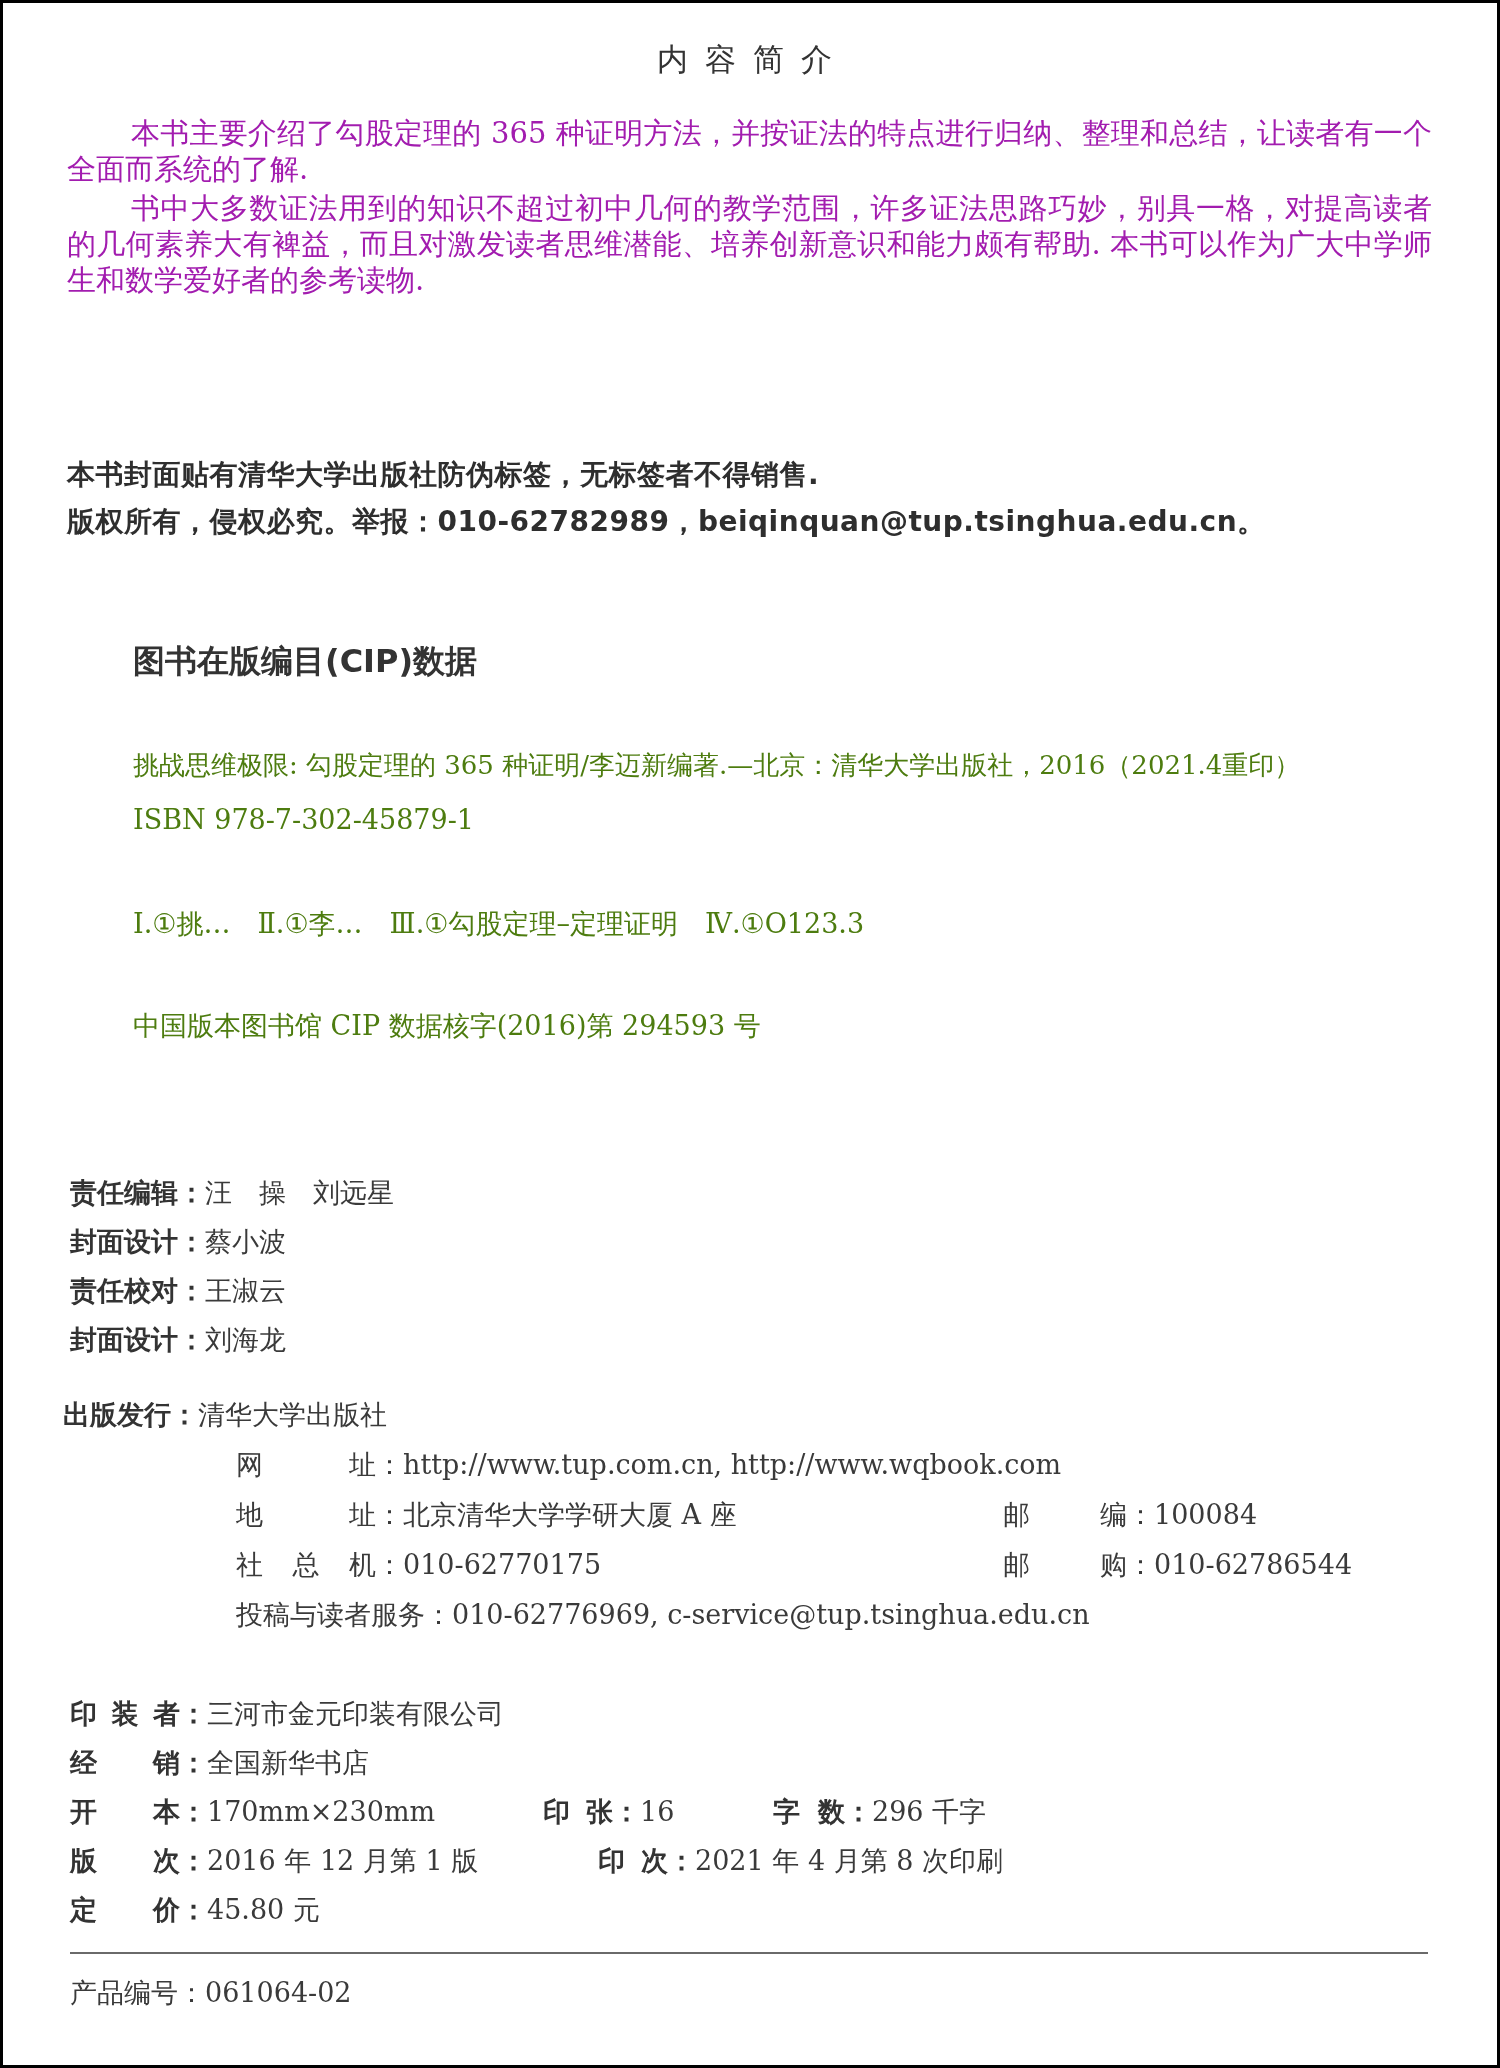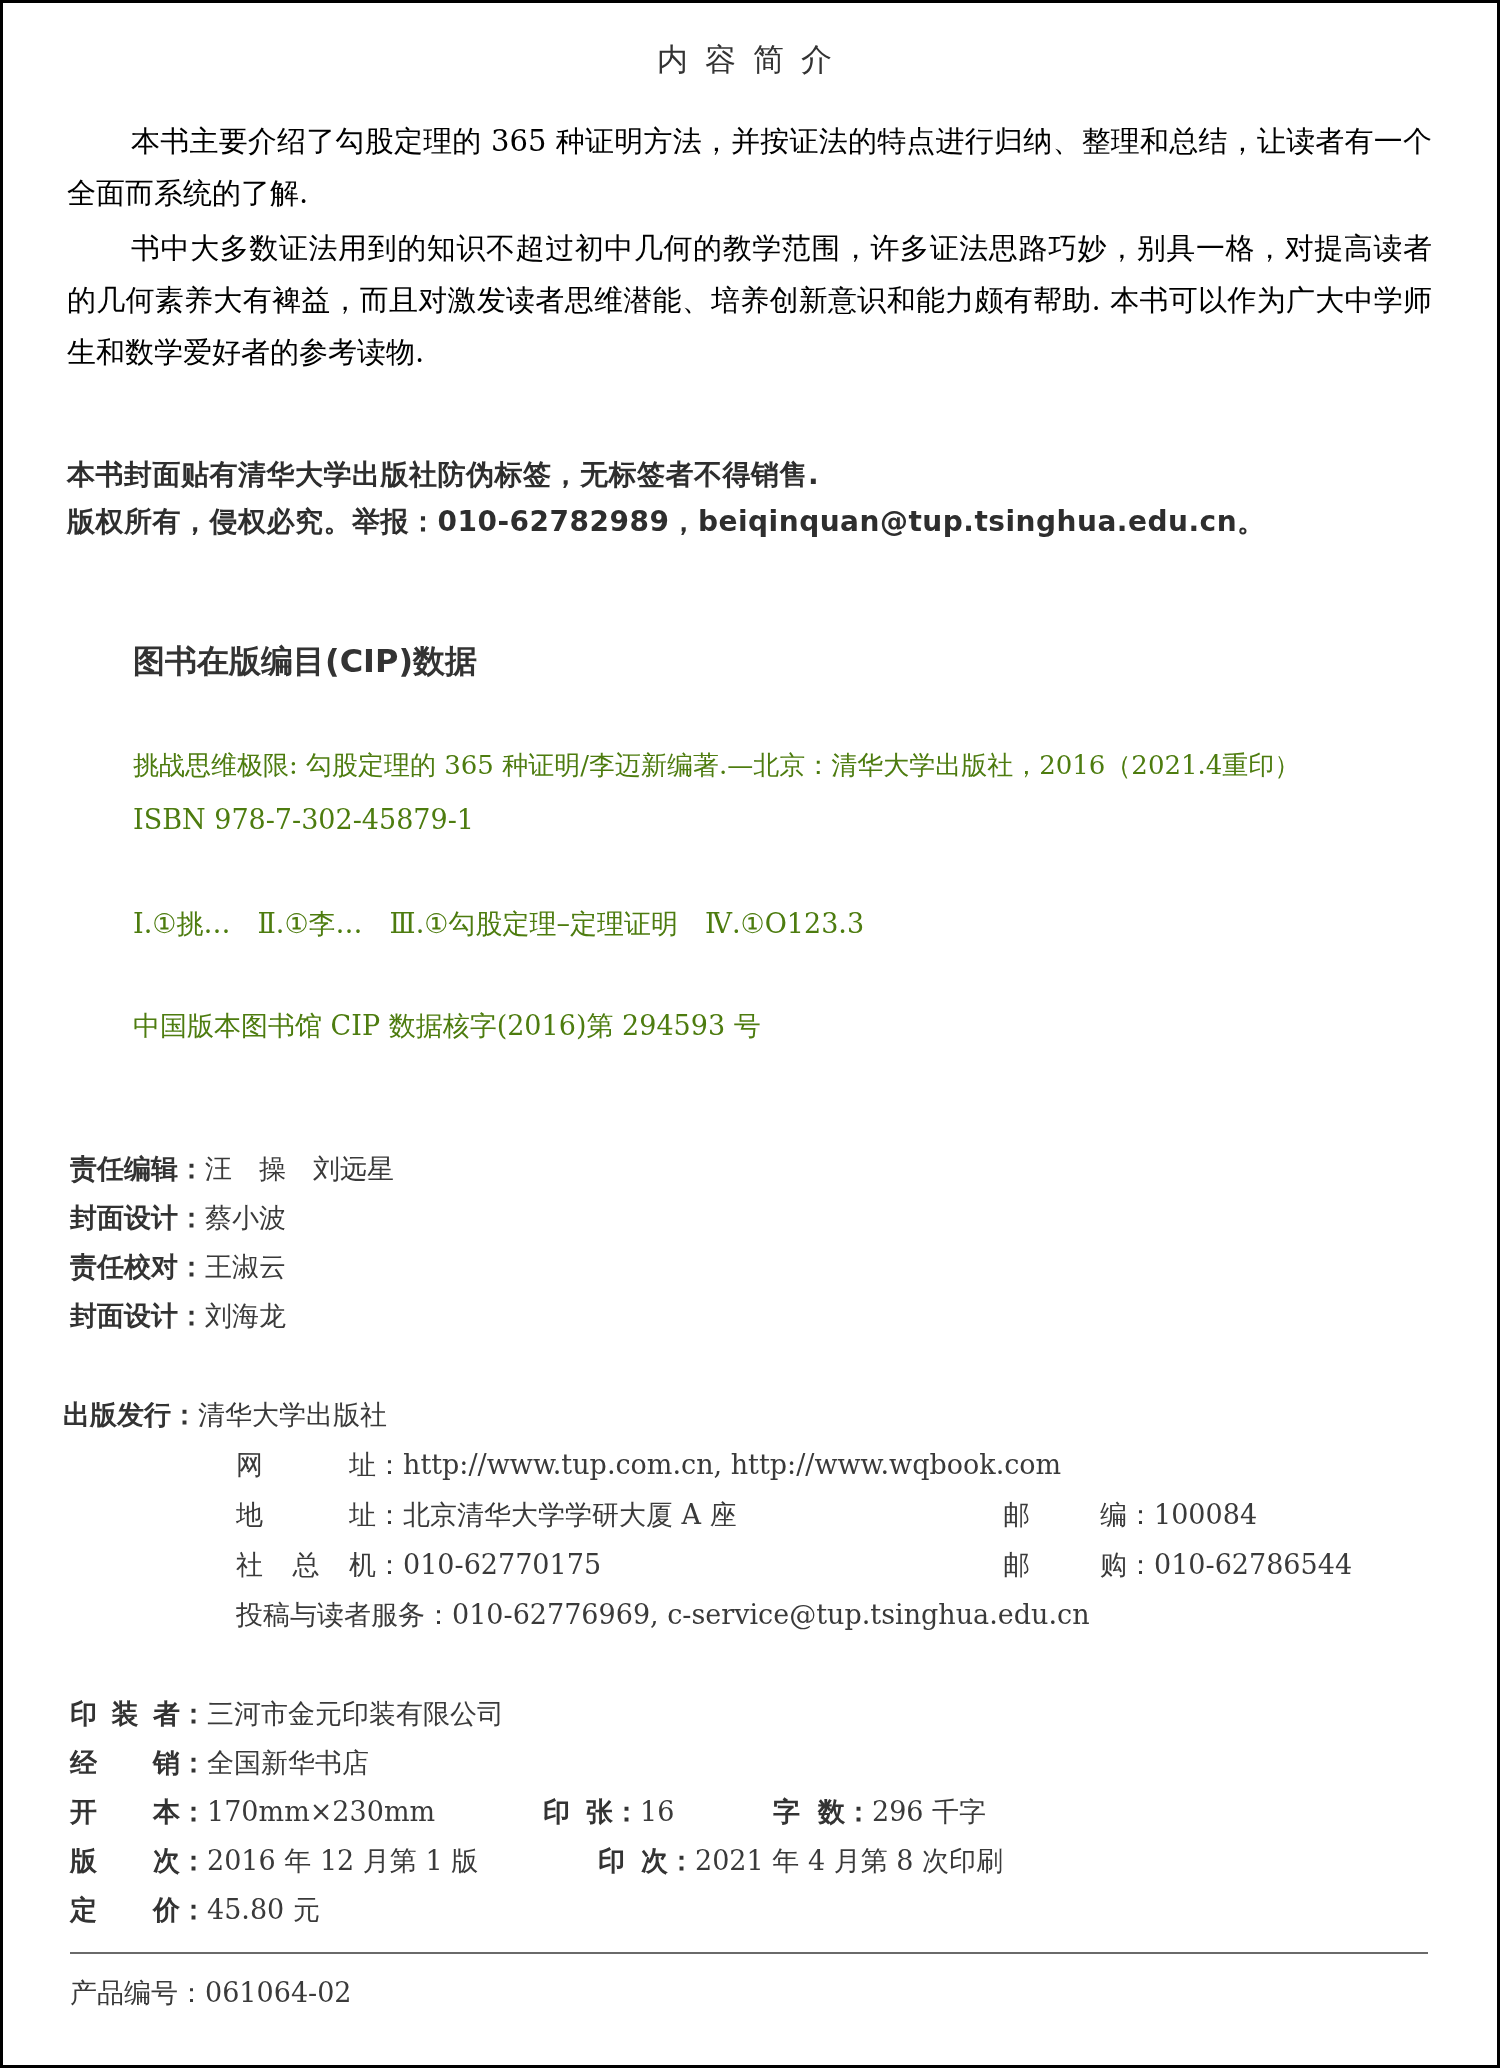--- a/index.html
+++ b/index.html
@@ -9,27 +9,27 @@
     box-sizing: border-box; border: 3px solid #000000; background: #ffffff;
     color: #3a3a3a;
     font-family: "DejaVu Serif", "Liberation Serif", serif;
   }
   .abs { position: absolute; white-space: nowrap; }
   .title {
     left: 0; width: 1500px; text-align: center; top: 36px;
     font-size: 31px; letter-spacing: 17px; color: #333;
     font-family: "DejaVu Sans", "Liberation Sans", sans-serif;
   }
-  .intro { left: 64px; width: 1365px; top: 112px; font-size: 29px; line-height: 52px; color: #000000; white-space: normal; }
+  .intro { left: 64px; width: 1365px; top: 112px; font-size: 29px; line-height: 36px; color: #a21caf; white-space: normal; }
   .intro p { margin: 0; text-indent: 64px; text-align: justify; }
   .intro p + p { margin-top: 3px; }
   .notice { left: 64px; font-size: 28px; color: #2e2e2e; font-family: "DejaVu Sans", "Liberation Sans", sans-serif; font-weight: bold; letter-spacing: 0.5px; }
   .cip-head { left: 130px; top: 637px; font-size: 32px; color: #333; font-family: "DejaVu Sans", "Liberation Sans", sans-serif; font-weight: bold; }
   .cip-line { left: 130px; font-size: 27px; color: #4d7c0f; }
-  .credit { left: 67px; font-size: 27px; color: #3a3a3a; }
+  .credit { left: 67px; font-size: 27px; color: #3a3a3a; margin-top: 24px; }
   .credit .lbl { display: inline-block; font-family: "DejaVu Sans", "Liberation Sans", sans-serif; font-weight: bold; color: #333; }
   .pub-label { display: inline-block; font-family: "DejaVu Sans", "Liberation Sans", sans-serif; font-weight: bold; color: #333; }
   .row { font-size: 27px; color: #3a3a3a; }
   .spread { display: inline-flex; justify-content: space-between; }
   .divider { left: 67px; top: 1949px; width: 1358px; height: 0; border-top: 2px solid #6a6a6a; }
 </style>
 </head>
 <body>
 
 <div class="page">

